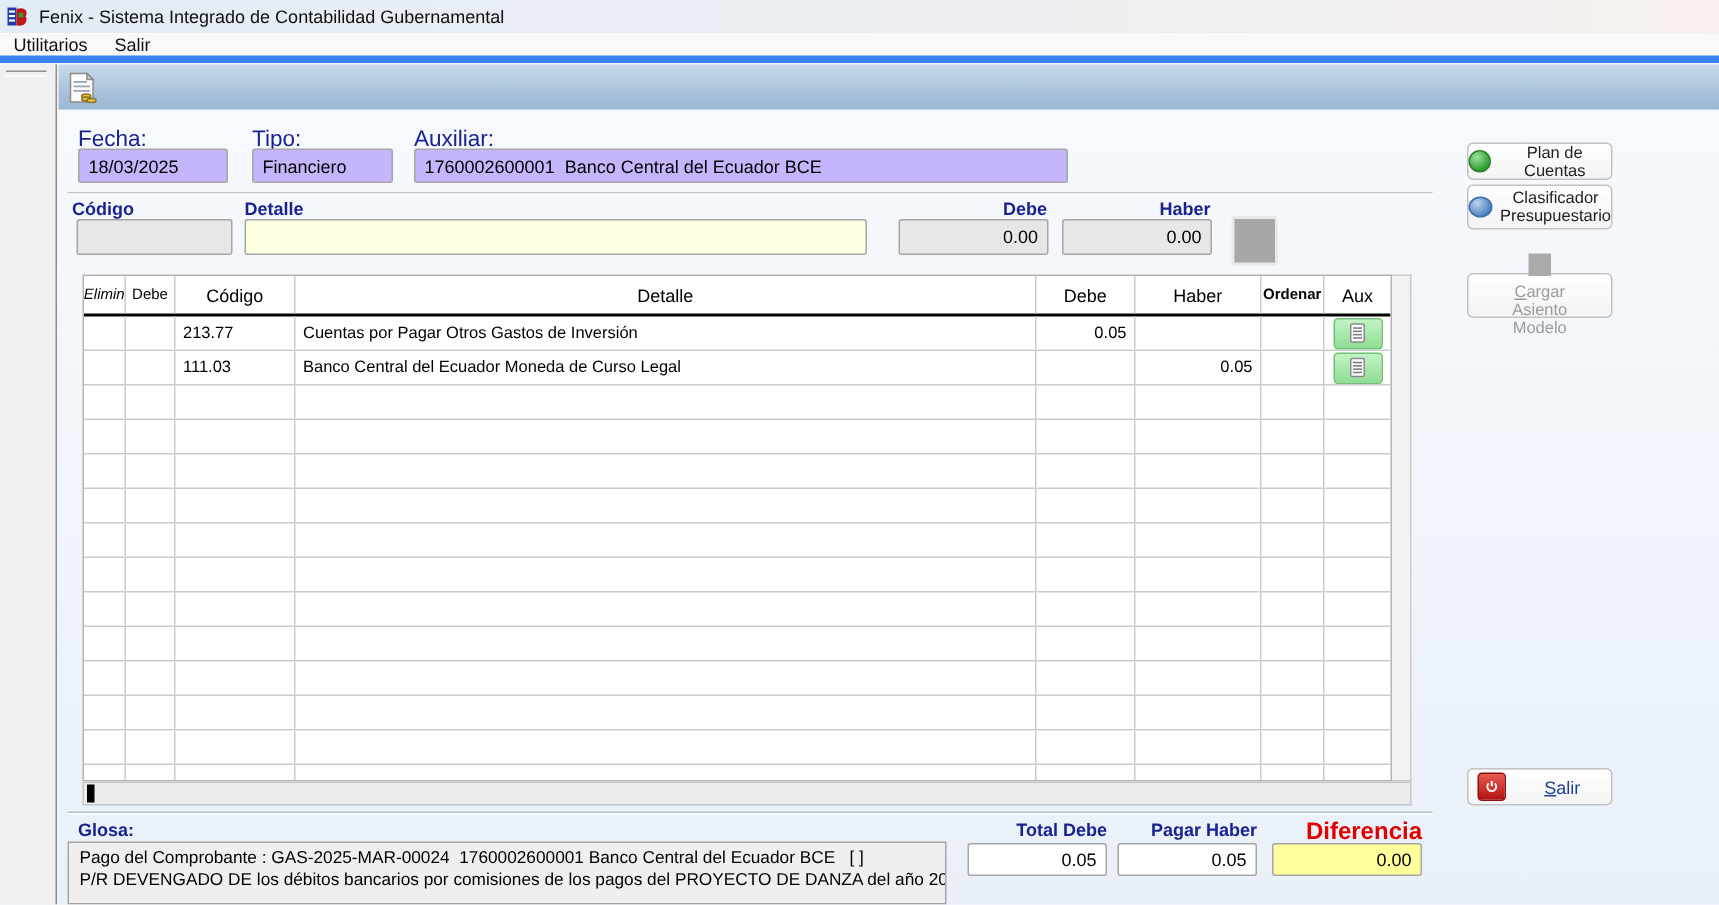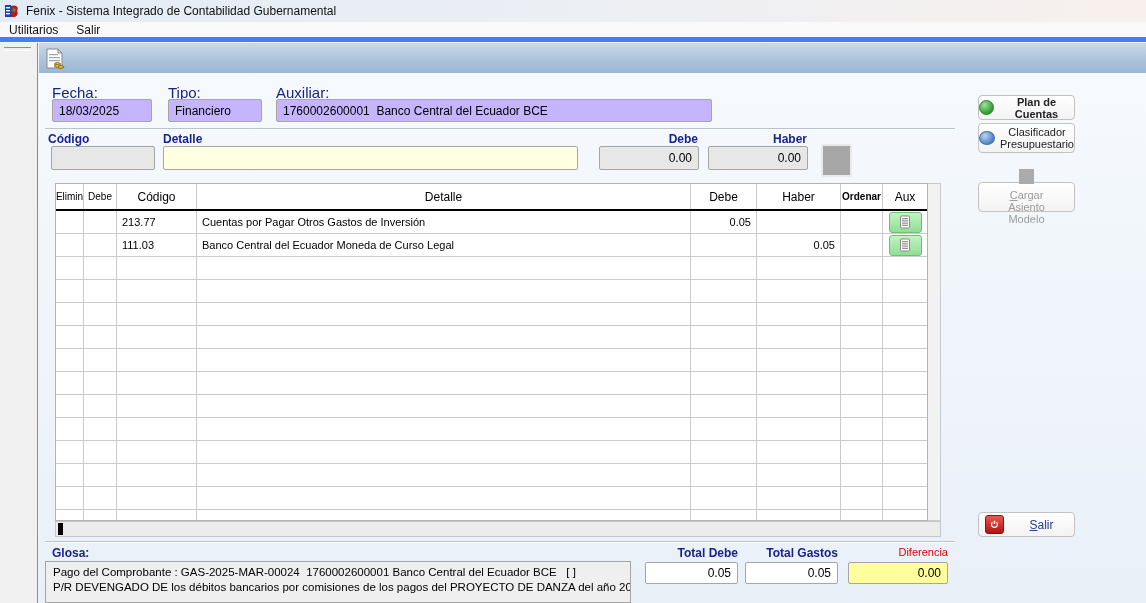--- a/index.html
+++ b/index.html
@@ -20,41 +20,41 @@
   .left-panel{position:absolute;top:43px;left:0;width:38px;height:560px;background:#F0F0F0;border-right:1px solid #8D8D8D;box-sizing:border-box;}
   .splitter-handle{position:absolute;top:4px;left:4px;width:27px;height:2px;border-top:1px solid #8F8F8F;border-bottom:1px solid #FFFFFF;}
   .main{position:absolute;top:43px;left:39px;width:1107px;height:560px;
     background:linear-gradient(#F7FAFD 0%,#EEF4FA 60%,#E9F0F8 100%);}
   .top-strip{position:absolute;top:43px;left:39px;width:1107px;height:30px;
     background:linear-gradient(#C9DAEA 0%,#A9C2DB 60%,#9AB7D4 100%);}
   .toolbar-icon{position:absolute;top:48px;left:45px;width:20px;height:21px;cursor:pointer;}
   
   .lbl{position:absolute;font-size:15px;color:#1A2290;}
   .lblb{position:absolute;font-size:12px;color:#1A2290;font-weight:bold;}
-  .lblr{position:absolute;font-size:11px;color:#E10000;font-weight:normal;}
+  .lblr{position:absolute;font-size:16px;color:#E10000;font-weight:bold;}
   
   .field{position:absolute;box-sizing:border-box;border:1px solid #A6A6A6;border-radius:2px;
     font-size:12px;color:#000;display:flex;align-items:center;padding:0 6px;background:#fff;white-space:pre;overflow:hidden;}
   .cyan{background:#c4b5fd;}
   .grayf{background:#E7E7E7;}
   .yellowf{background:#FFFFE1;}
   .num{justify-content:flex-end;}
   .sep{position:absolute;height:0;border-top:1px solid #B9C3CD;border-bottom:1px solid #FDFDFD;}
   .gray-square-btn{position:absolute;left:821px;top:144px;width:31px;height:33px;background:#A7A7A7;
     border:2px solid #E9E9E9;border-radius:2px;box-sizing:border-box;}
   
   .grid{position:absolute;left:55px;top:183px;width:873px;height:338px;background:#fff;
     border:1px solid #B3B3B3;box-sizing:border-box;overflow:hidden;}
   .trow{display:flex;height:23px;border-bottom:1px solid #CBCBCB;box-sizing:border-box;}
   .thead-row{height:27px;border-bottom:2px solid #000;}
   .tcell{border-right:1px solid #CBCBCB;box-sizing:border-box;font-size:11px;color:#000;
     display:flex;align-items:center;padding:0 5px;overflow:hidden;white-space:nowrap;flex:0 0 auto;}
   .hcell{justify-content:center;font-size:12px;padding:0 2px;}
   .hsmall{font-size:10px;}
-  .col-elimin{width:28px;}.col-modif{width:33px;}.col-codigo{width:80px;}
+  .col-elimin{width:28px;font-style:italic;}.col-modif{width:33px;}.col-codigo{width:80px;}
   .col-detalle{flex:1 1 auto;}.col-debe{width:66px;}.col-haber{width:84px;}
   .col-ordenar{width:42px;font-weight:bold;}.col-aux{width:44px;border-right:none;justify-content:center;}
   .aux-btn{width:31px;height:19px;border:1px solid #6FBF74;border-radius:3px;
     background:linear-gradient(#C2F3C4,#8FDE95);display:flex;align-items:center;justify-content:center;cursor:pointer;}
   .vscroll{position:absolute;left:928px;top:183px;width:13px;height:338px;background:#F2F2F2;
     border:1px solid #C9C9C9;border-left:none;box-sizing:border-box;}
   .hscroll{position:absolute;left:55px;top:521px;width:886px;height:16px;background:#ECECEC;
     border:1px solid #C6C6C6;box-sizing:border-box;}
   .hthumb{position:absolute;left:2px;top:1px;width:5px;height:12px;background:#000;}
   
@@ -308,21 +308,21 @@
         <div class="tcell col-ordenar"></div>
         <div class="tcell col-aux"></div>
       </div>
     </div>
 </div>
 <div class="vscroll"></div>
 <div class="hscroll">
   <div class="hthumb"></div>
 </div>
 
-<div class="btn" style="top:95px;height:25px;font-weight:bold;">
+<div class="btn" style="top:95px;height:25px;">
   <span class="sphere-g"></span>
   <span>Plan de Cuentas</span>
 </div>
 <div class="btn" style="top:123px;height:30px;">
   <span class="sphere-b"></span>
   <span><span>Clasificador</span><br><span>Presupuestario</span></span>
 </div>
 <div class="btn" style="top:182px;height:30px;color:#9B9B9B;flex-direction:column;">
   <span class="sq-gray"></span>
   <span style="width:58px;"><u>C</u><span>argar Asiento Modelo</span></span>
@@ -336,18 +336,18 @@
   </span>
   <span style="flex:1;text-align:center;"><u>S</u><span>alir</span></span>
 </div>
 
 <div class="sep" style="left:45px;top:541px;width:910px;"></div>
 
 <span class="lblb" style="left:52px;top:546px;">Glosa:</span>
 <div class="glosa-box"><span>Pago del Comprobante : GAS-2025-MAR-00024  1760002600001 Banco Central del Ecuador BCE   [ ]</span><br><span>P/R DEVENGADO DE los débitos bancarios por comisiones de los pagos del PROYECTO DE DANZA del año 2025.</span></div>
 
 <span class="lblb" style="left:645px;top:546px;width:93px;text-align:right;">Total Debe</span>
-<span class="lblb" style="left:745px;top:546px;width:93px;text-align:right;">Total Gastos</span>
+<span class="lblb" style="left:745px;top:546px;width:93px;text-align:right;">Pagar Haber</span>
 <span class="lblr" style="left:848px;top:546px;width:100px;text-align:right;">Diferencia</span>
 
 <div class="field num totf" style="left:645px;width:93px;">0.05</div>
 <div class="field num totf" style="left:745px;width:93px;">0.05</div>
 <div class="field num totf" style="left:848px;width:100px;background:#FFFF9C;">0.00</div>
 
 </body></html>

